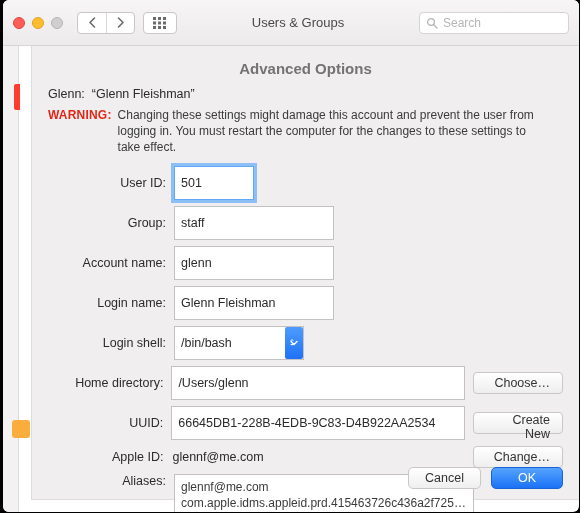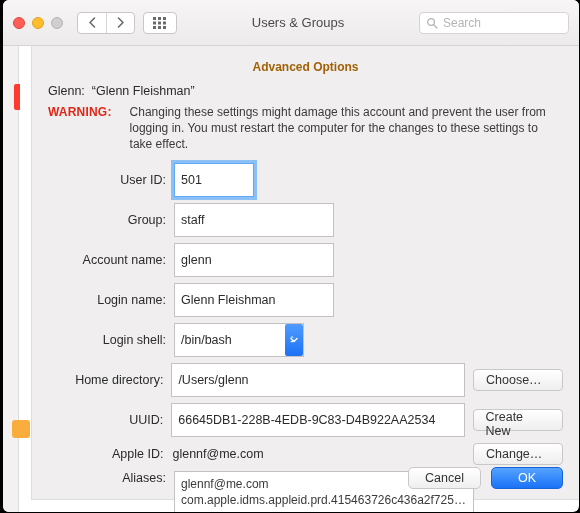--- a/index.html
+++ b/index.html
@@ -94,27 +94,27 @@
   .sheet {
     position:absolute;
     left:28px; top:46px; right:0; bottom:12px;
     background:#f0eeef;
     border-left:1px solid #ddd;
     border-bottom:1px solid #ddd;
     padding:10px 16px 12px 16px;
   }
   .sheet h1 {
     text-align:center;
-    font-size:12px;
+    font-size:15px;
     font-weight:600;
-    color:#a16207;
+    color:#737373;
     margin:4px 0 10px;
   }
   .user-line { font-size:12.5px; color:#2b2b2b; margin-bottom:6px; }
-  .warn-block { display:flex; gap:18px; font-size:12px; line-height:1.35; margin-bottom:10px; }
+  .warn-block { display:flex; gap:6px; font-size:12px; line-height:1.35; margin-bottom:10px; }
   .warn-label { color:#e02717; font-weight:700; letter-spacing:.2px; }
   .warn-text { color:#3b3b3b; max-width:430px; }
 
   .form { margin-top:2px; }
   .row { display:flex; align-items:center; margin-bottom:6px; gap:8px; }
   .lbl { width:118px; text-align:right; color:#2b2b2b; font-size:12.5px; }
   .field {
     height:34px;
     border:1px solid #c3c1c2;
     border-radius:0;
@@ -143,21 +143,21 @@
 
   .sidebtn {
     height:22px;
     padding:0 12px;
     min-width:90px;
     background:linear-gradient(#ffffff,#efeeee);
     border:1px solid #c9c7c8;
     border-radius:4px;
     font-size:12.5px;
     color:#333;
-    text-align:left;
+    text-align:right;
     cursor:default;
   }
 
   .static-val { font-size:12.5px; color:#2b2b2b; padding-left:1px; }
 
   .aliases-wrap { display:flex; align-items:flex-start; gap:8px; }
   .aliases {
     width:300px; height:50px;
     border:1px solid #c3c1c2;
     background:#fff;

